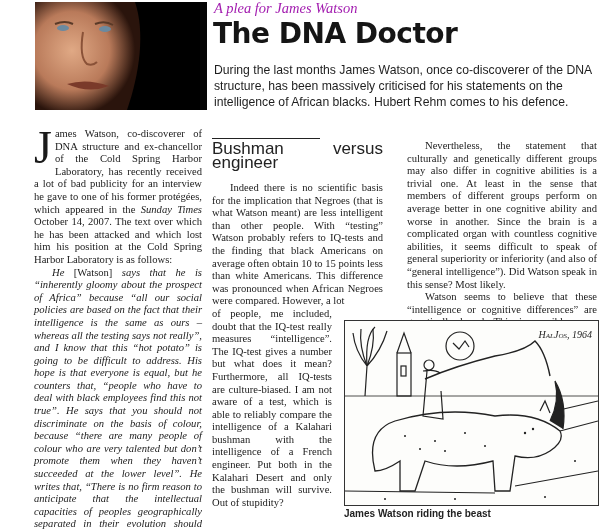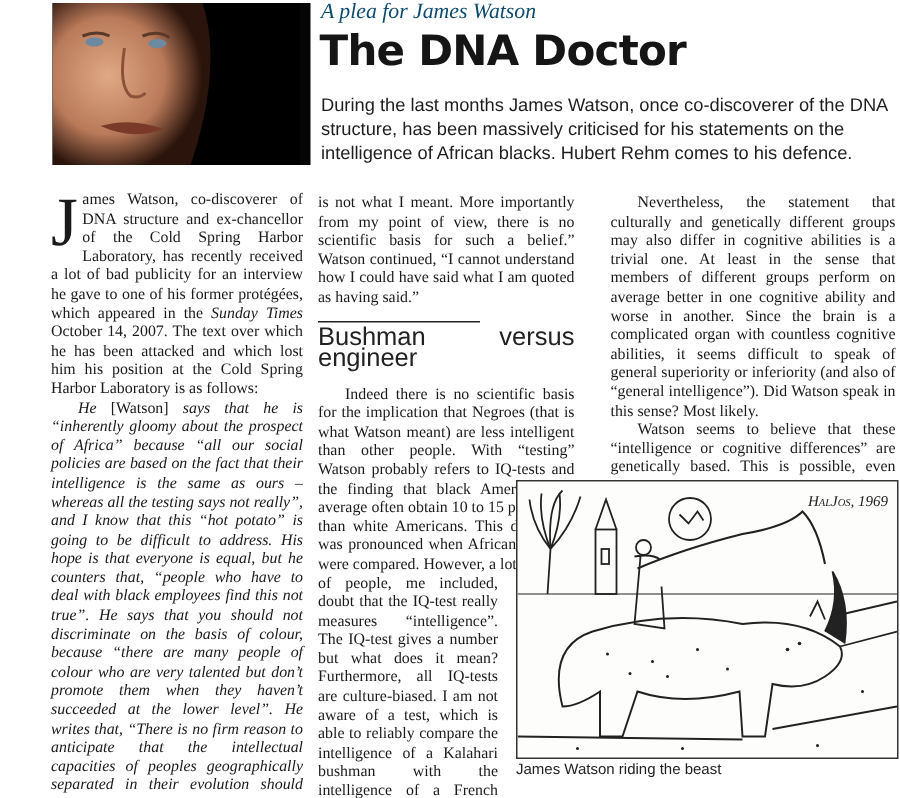--- a/index.html
+++ b/index.html
@@ -1,36 +1,36 @@
 <!DOCTYPE html>
 <html><head>
 <meta charset="utf-8">
 <style>
   html, body { margin:0; padding:0; }
   body { width:600px; height:532px; background:#fff; position:relative; overflow:hidden; font-family:"Liberation Serif", serif; color:#1a1a1a; }
   .photo { position:absolute; left:35px; top:2px; width:167px; height:108px; overflow:hidden; background:#000; }
   .photo svg { display:block; }
   .vbar { position:absolute; left:200px; top:2px; width:7px; height:108px; background:#050505; }
-  .kicker { position:absolute; left:214px; top:0px; font-family:"Liberation Serif", serif; font-style:italic; font-size:14.5px; color:#0c4a6e; }
+  .kicker { position:absolute; left:214px; top:0px; font-family:"Liberation Serif", serif; font-style:italic; font-size:14.5px; color:#a21caf; }
   .title { position:absolute; left:213px; top:12px; font-family:"DejaVu Sans", sans-serif; font-weight:bold; font-size:28px; letter-spacing:-0.5px; color:#151515; line-height:44px; }
   .deck { position:absolute; left:214px; top:62px; width:384px; font-family:Liberation Sans, sans-serif; font-size:12.2px; line-height:16px; color:#1e1e1e; }
   .col { position:absolute; font-size:10.6px; line-height:12.6px; text-align:justify; hyphens:auto; }
   .col p { margin:0; }
   .col p.ind { text-indent:18px; }
   .c1 { left:34px; top:128px; width:168px; }
   .c2 { left:212px; top:130px; width:171px; }
-  .c3 { left:407px; top:130px; width:190px; }
+  .c3 { left:407px; top:140px; width:190px; }
   .drop { float:left; font-size:46px; line-height:36px; margin:2px 3px 0 0; font-family:"Liberation Serif", serif; }
   .it { font-style:italic;font-family:Liberation Serif, serif; }
   .rule { width:108px; border-top:1px solid #222; margin:8px 0 3px 0; }
   .subhead { font-family:Liberation Sans, sans-serif; font-size:17px; line-height:14px; color:#222; margin-bottom:12px; }
   .narrow { width:120px; }
   .figure { position:absolute; left:344px; top:320px; width:253px; height:184px; border:1px solid #333; background:#fdfdfb; overflow:hidden; }
   .credit { position:absolute; right:6px; top:8px; font-style:italic; font-size:10px; font-variant:small-caps; color:#222; }
-  .caption { position:absolute; left:344px; top:508px; font-family:"Liberation Sans", sans-serif; font-size:10px; font-weight:normal; color:#222; }
+  .caption { position:absolute; left:344px; top:508px; font-family:"Liberation Sans", sans-serif; font-size:10px; font-weight:bold; color:#222; }
 </style>
 </head>
 <body>
 
 <div class="photo">
   <svg width="167" height="108" viewBox="0 0 167 108">
     <defs>
       <radialGradient id="skin" cx="0.35" cy="0.45" r="0.6">
         <stop offset="0" stop-color="#e0a985"></stop>
         <stop offset="0.6" stop-color="#b97a5a"></stop>
@@ -53,21 +53,20 @@
 <h1 class="title" style="margin:0">The DNA Doctor</h1>
 <div class="deck">During the last months James Watson, once co-discoverer of the DNA structure, has been massively criticised for his statements on the intelligence of African blacks. Hubert Rehm comes to his defence.</div>
 
 <div class="col c1">
   <p><span class="drop">J</span><span>ames Watson, co-discoverer of DNA structure and ex-chancellor of the Cold Spring Harbor Laboratory, has recently received a lot of bad publicity for an interview he gave to one of his former protégées, which appeared in the </span><span class="it">Sunday Times</span><span> October 14, 2007. The text over which he has been attacked and which lost him his position at the Cold Spring Harbor Laboratory is as follows:</span></p>
   <p class="ind it"><span>He </span><span style="font-style:normal">[Watson]</span><span> says that he is “inherently gloomy about the prospect of Africa” because “all our social policies are based on the fact that their intelligence is the same as ours – whereas all the testing says not really”, and I know that this “hot potato” is going to be difficult to address. His hope is that everyone is equal, but he counters that, “people who have to deal with black employees find this not true”. He says that you should not discriminate on the basis of colour, because “there are many people of colour who are very talented but don’t promote them when they haven’t succeeded at the lower level”. He writes that, “There is no firm reason to anticipate that the intellectual capacities of peoples geographically separated in their evolution should prove to have evolved identically. Our wanting to reserve equal powers of reason as some universal heritage of humanity will not be enough to make it so.</span></p>
 
 </div>
 
 <div class="col c2">
-  <p>is not what I meant. More importantly from my point of view, there is no scientific basis for such a belief.” Watson continued, “I cannot understand how I could have said what I am quoted as having said.”</p>
   <div class="rule"></div>
   <div class="subhead">Bushman versus engineer</div>
   <p class="ind">Indeed there is no scientific basis for the implication that Negroes (that is what Watson meant) are less intelligent than other people. With “testing” Watson probably refers to IQ-tests and the finding that black Americans on average often obtain 10 to 15 points less than white Americans. This difference was pronounced when African Negroes were compared. However, a lot</p>
   <p class="narrow" style="text-align:justify">of people, me included, doubt that the IQ-test really measures “intelligence”. The IQ-test gives a number but what does it mean? Furthermore, all IQ-tests are culture-biased. I am not aware of a test, which is able to reliably compare the intelligence of a Kalahari bushman with the intelligence of a French engineer. Put both in the Kalahari Desert and only the bushman will survive. Out of stupidity?</p>
 
 </div>
 
 <div class="col c3">
   <p class="ind">Nevertheless, the statement that culturally and genetically different groups may also differ in cognitive abilities is a trivial one. At least in the sense that members of different groups perform on average better in one cognitive ability and worse in another. Since the brain is a complicated organ with countless cognitive abilities, it seems difficult to speak of general superiority or inferiority (and also of “general intelligence”). Did Watson speak in this sense? Most likely.</p>
   <p class="ind">Watson seems to believe that these “intelligence or cognitive differences” are genetically based. This is possible, even likely, but there is no solid evidence for it. Differ-</p>
@@ -98,15 +97,15 @@
         <circle cx="100" cy="130" r="1"></circle>
         <circle cx="75" cy="128" r="1"></circle>
       <circle cx="180" cy="112" r="1.2"></circle>
         <circle cx="188" cy="108" r="1.2"></circle>
         <circle cx="40" cy="178" r="1"></circle>
       <circle cx="110" cy="178" r="1"></circle>
         <circle cx="200" cy="176" r="1"></circle>
         <circle cx="230" cy="140" r="1"></circle>
     </g>
   </svg>
-  <div class="credit">HalJos, 1969</div>
+  <div class="credit">HalJos, 1964</div>
 </div>
 <div class="caption">James Watson riding the beast</div>
 
 </body></html>

